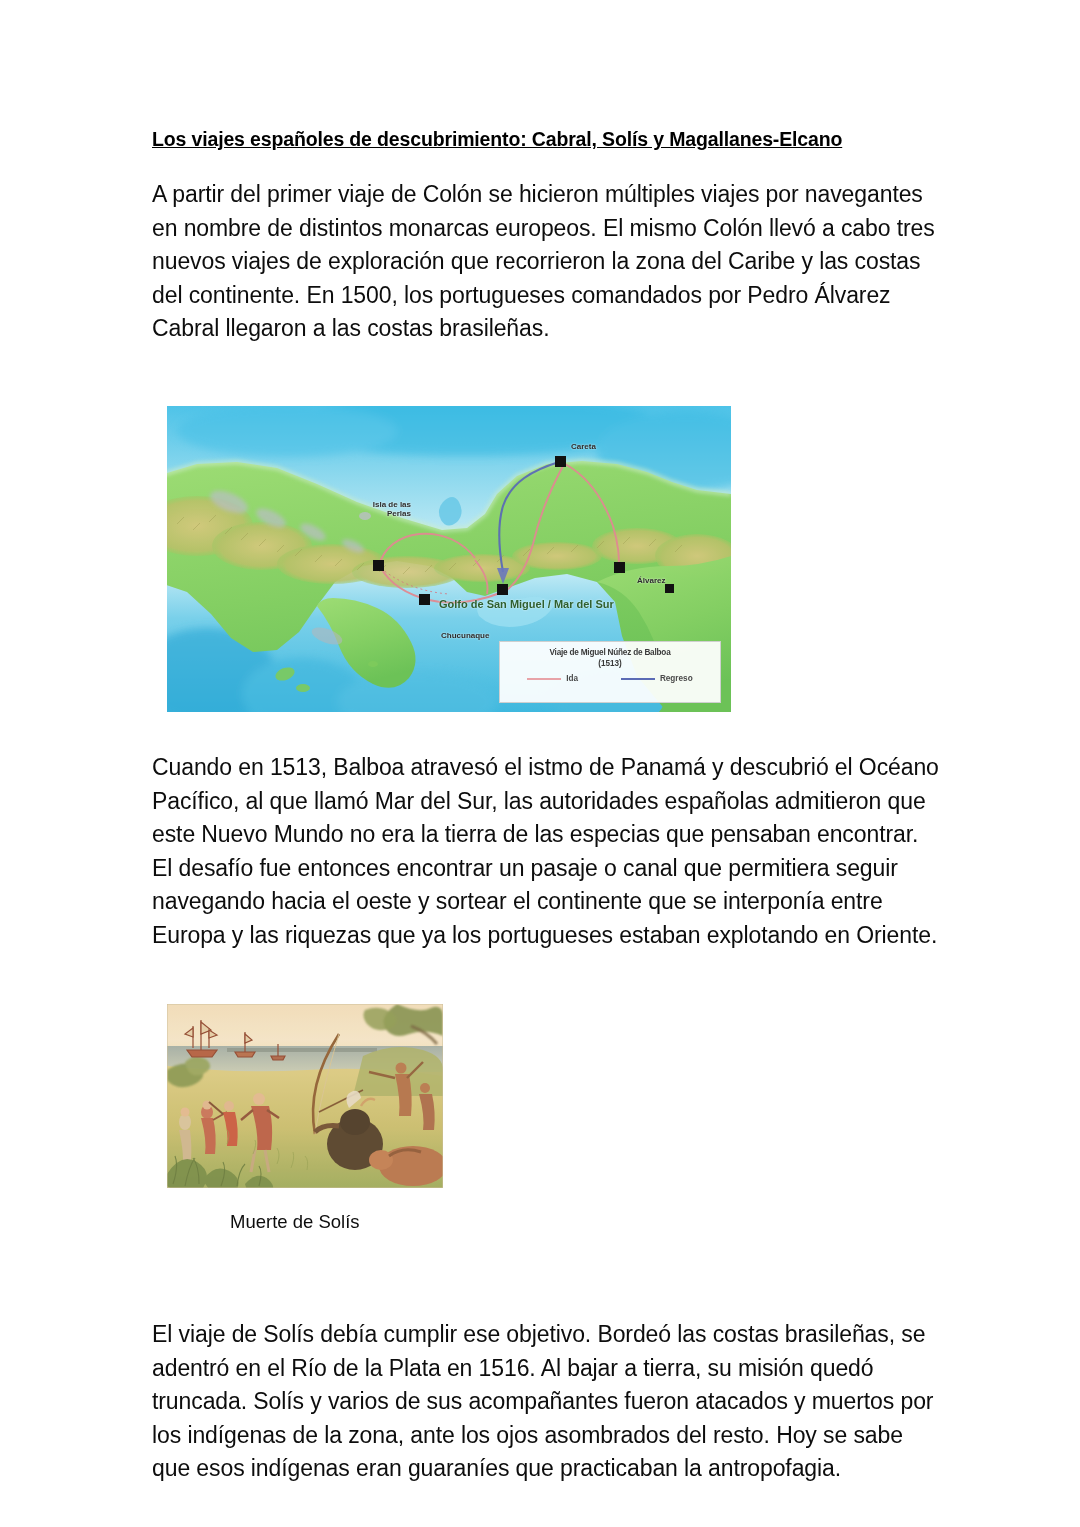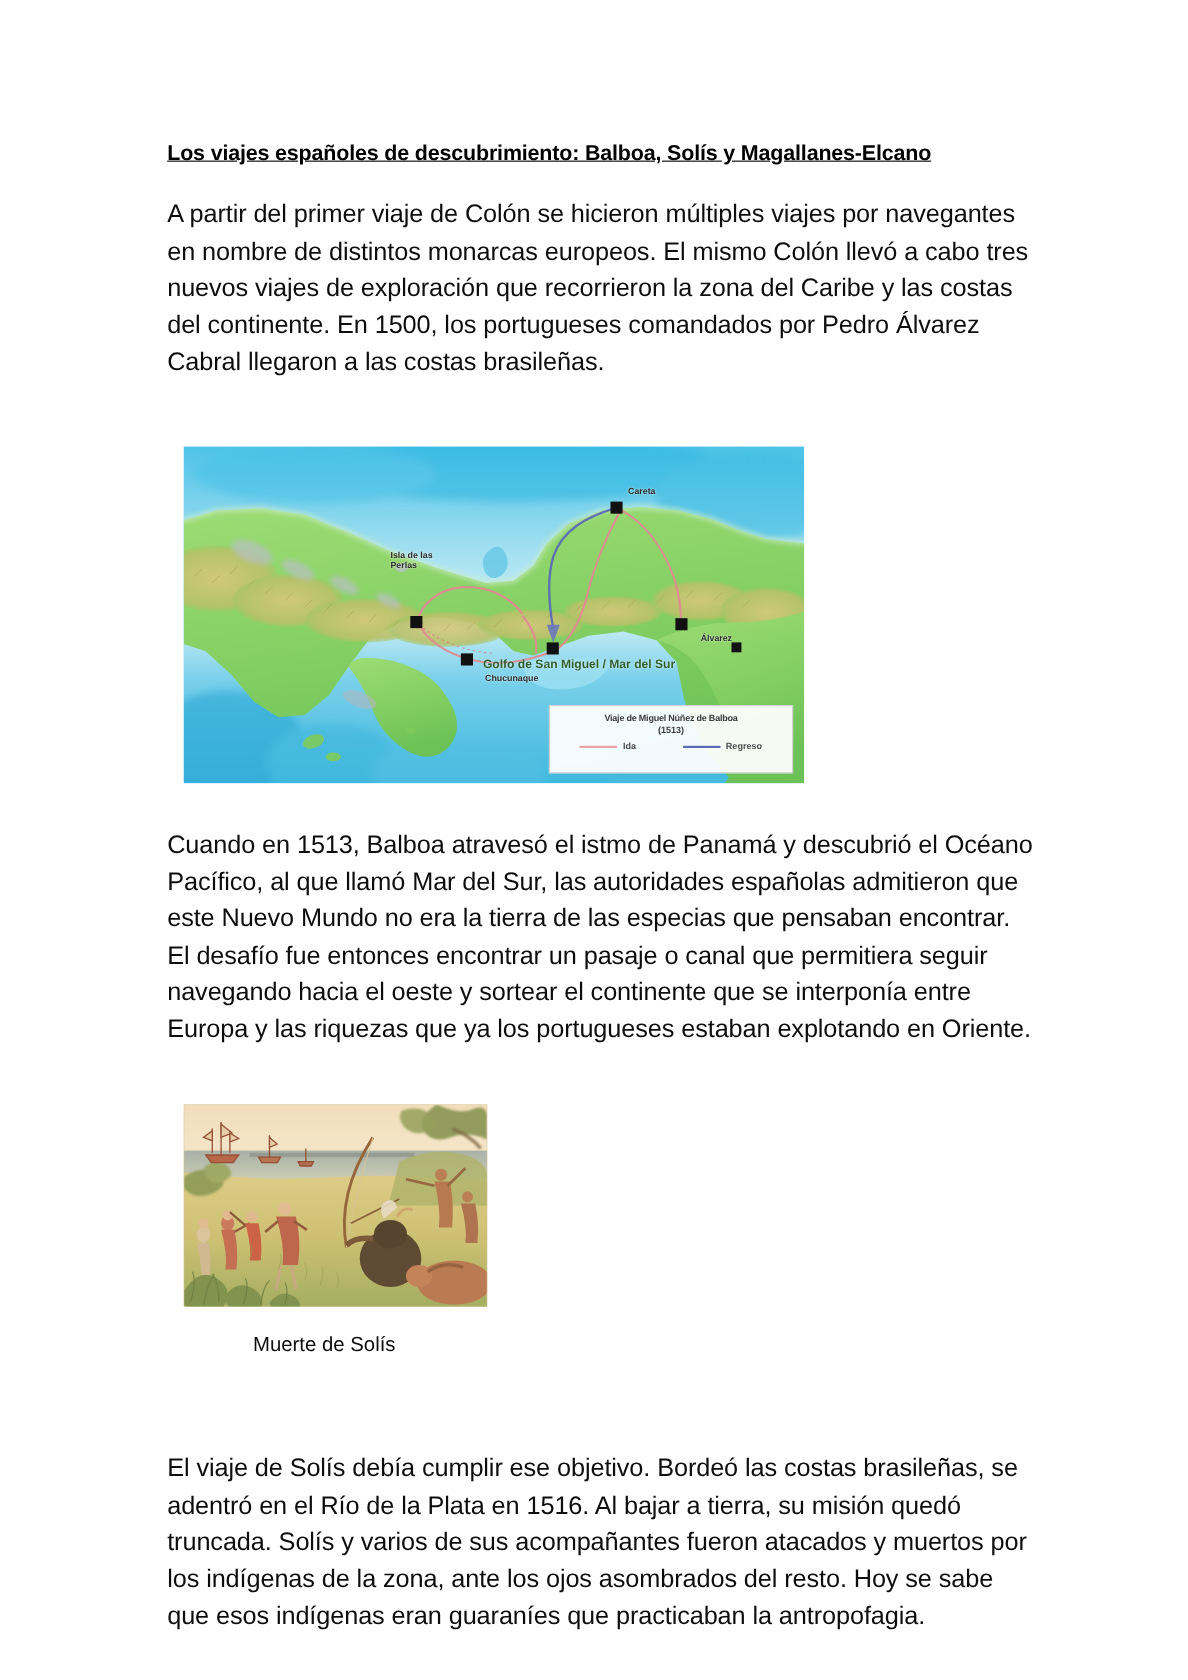--- a/index.html
+++ b/index.html
@@ -70,21 +70,21 @@
   #illus-figure  { position: absolute; left: 15px; top: 1004px; }
   #caption-block { position: absolute; left: 78px; top: 1208px; }
   #para-3        { position: absolute; left: 0;   top: 1318px; width: 790px; }
 
   
   .map-frame {
     position: relative;
     width: 564px;
     height: 306px;
     overflow: hidden;
-    background: #7dd3fc;
+    background: #22c55e;
   }
   .map-svg { display: block; width: 564px; height: 306px; }
 
   
   .map-legend {
     position: absolute;
     left: 332px;
     top: 235px;
     width: 222px;
     height: 62px;
@@ -150,21 +150,21 @@
   }
   .illus-svg { display: block; width: 276px; height: 184px; }
 </style>
 </head>
 <body>
 
 <div class="page">
   <div class="content">
 
     <div id="title-block">
-      <h1 class="doc-title">Los viajes españoles de descubrimiento: Balboa, Solís y Magallanes-Elcano</h1>
+      <h1 class="doc-title">Los viajes españoles de descubrimiento: Cabral, Solís y Magallanes-Elcano</h1>
     </div>
 
     <p id="para-1" class="para">A partir del primer viaje de Colón se hicieron múltiples viajes por navegantes en nombre de distintos monarcas europeos. El mismo Colón llevó a cabo tres nuevos viajes de exploración que recorrieron la zona del Caribe y las costas del continente. En 1500, los portugueses comandados por Pedro Álvarez Cabral llegaron a las costas brasileñas.</p>
 
     <figure id="map-figure" style="margin:0;">
       <div class="map-frame">
 
         <svg class="map-svg" viewBox="0 0 564 306" preserveAspectRatio="none">
           <defs>
             <linearGradient id="oceanTop" x1="0" y1="0" x2="0" y2="1">
@@ -293,24 +293,24 @@
             <rect x="388" y="50" width="11" height="11"></rect>
             <rect x="447" y="156" width="11" height="11"></rect>
             <rect x="330" y="178" width="11" height="11"></rect>
             <rect x="252" y="188" width="11" height="11"></rect>
             <rect x="206" y="154" width="11" height="11"></rect>
             <rect x="498" y="178" width="9" height="9"></rect>
           </g>
         </svg>
 
         <span class="map-label" style="left:404px; top:36px;">Careta</span>
-        <span class="map-label" style="left:188px; top:94px; width:56px; white-space:normal;">Isla de las Perlas</span>
+        <span class="map-label" style="left:188px; top:94px; width:56px; white-space:normal;text-align:right;">Isla de las Perlas</span>
         <span class="map-label" style="left:470px; top:170px;">Álvarez</span>
         <span class="map-label big" style="left:272px; top:194px; width:178px; white-space:normal;">Golfo de San Miguel / Mar del Sur</span>
-        <span class="map-label" style="left:258px; top:206px;padding-left:16px;">Chucunaque</span>
+        <span class="map-label" style="left:258px; top:225px;padding-left:16px;">Chucunaque</span>
 
         <div class="map-legend">
           <div class="legend-title">Viaje de Miguel Núñez de Balboa</div>
           <div class="legend-year">(1513)</div>
           <div class="legend-keys">
             <div class="legend-key">
               <span class="key-swatch ida"></span>
               <span class="key-label">Ida</span>
             </div>
             <div class="legend-key">

